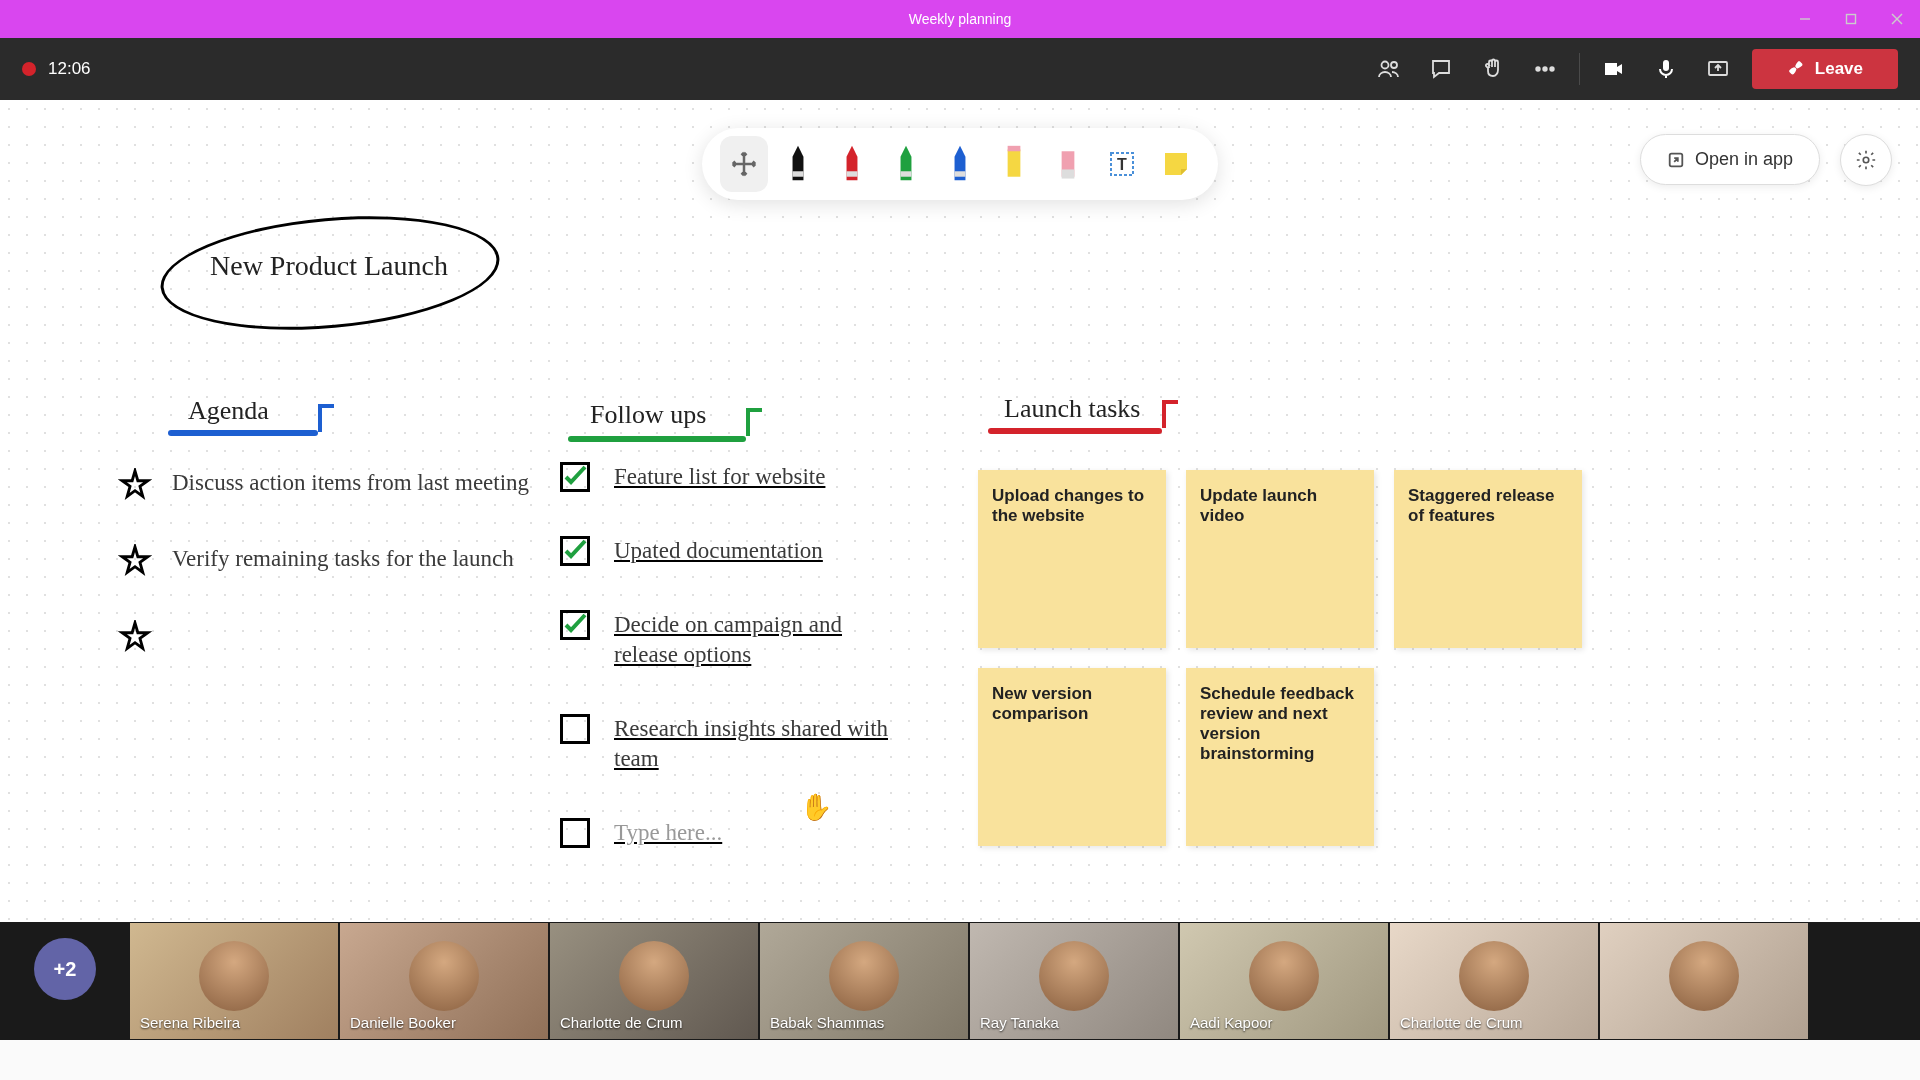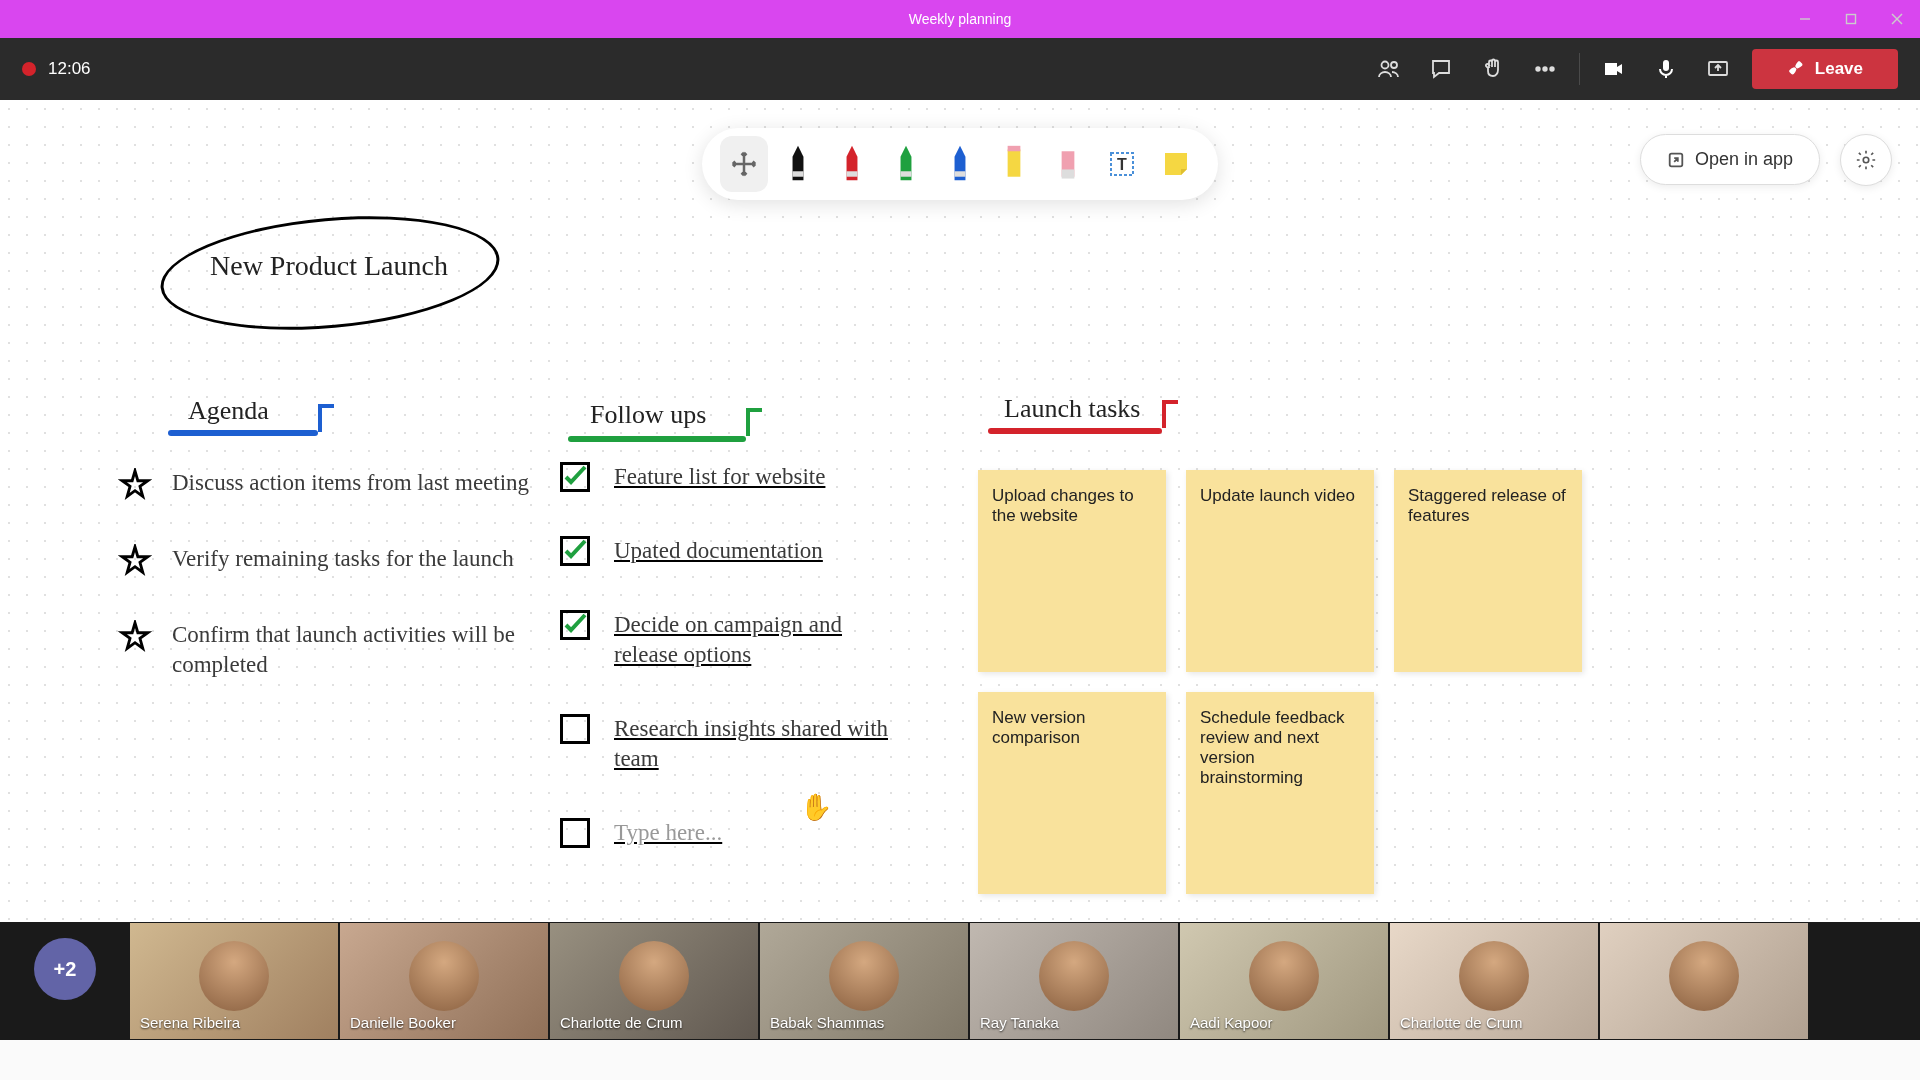--- a/index.html
+++ b/index.html
@@ -213,24 +213,24 @@
 .sticky-grid {
   position: absolute;
   top: 370px;
   left: 978px;
   display: grid;
   grid-template-columns: repeat(3, 188px);
   gap: 20px;
 }
 .sticky {
   background: #f9e29c;
-  height: 202px;
+  height: 178px;
   padding: 16px 14px;
   font-size: 17px;
-  font-weight: 400;
+  font-weight: 700;
   color: #222;
   box-shadow: 2px 2px 6px rgba(0,0,0,0.1);
   cursor: grab;
 }
 
 .cursor-hand {
   position: absolute;
   top: 692px;
   left: 800px;
   font-size: 26px;
@@ -467,21 +467,20 @@
     <div class="agenda-item">
       <svg class="star" width="34" height="34" viewBox="0 0 24 24">
           <path d="M12 2l2 7h7l-5.5 4 2 7L12 16l-5.5 4 2-7L3 9h7z" fill="none" stroke="#000" stroke-width="2"></path>
         </svg>
       <span class="txt hand">Verify remaining tasks for the launch</span>
     </div>
     <div class="agenda-item">
       <svg class="star" width="34" height="34" viewBox="0 0 24 24">
           <path d="M12 2l2 7h7l-5.5 4 2 7L12 16l-5.5 4 2-7L3 9h7z" fill="none" stroke="#000" stroke-width="2"></path>
         </svg>
-      <span class="txt hand">Confirm that launch activities will be completed</span>
     </div>
   </div>
 
   <div class="section-head hand" style="top:300px;left:590px;color:#222;">Follow ups</div>
   <div class="underline ul-green" style="top:336px;left:568px;width:178px;"></div>
   <div class="corner green" style="top:308px;left:746px;"></div>
 
   <div class="follow-list">
     <div class="follow-item">
       <div class="chk">

